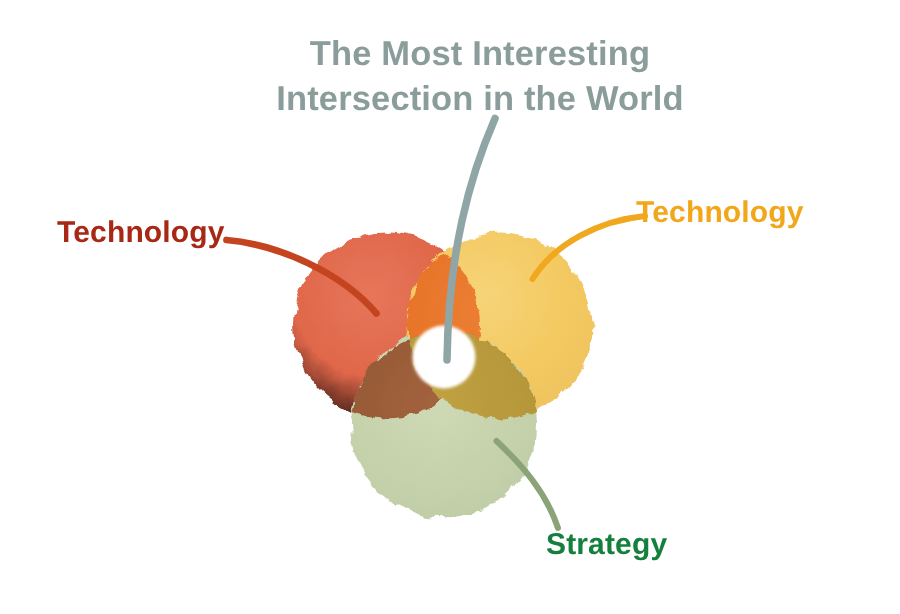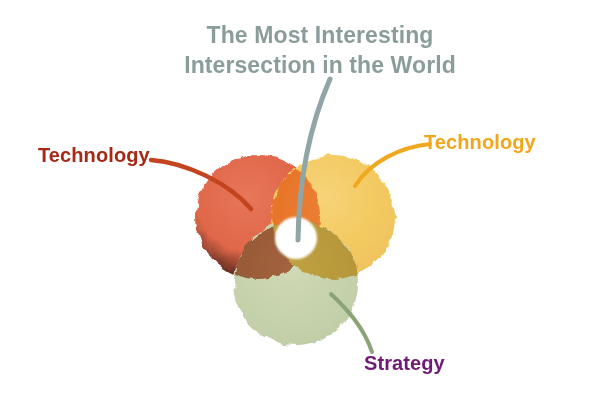--- a/index.html
+++ b/index.html
@@ -51,21 +51,21 @@
     color: #a82816;
   }
   #label-technology {
     left: 424px;
     top: 131px;
     color: #f2a71b;
   }
   #label-strategy {
     left: 364px;
     top: 352px;
-    color: #701a75;
+    color: #15803d;
   }
 </style>
 </head>
 <body>
 
 <div id="slide">
 
   <svg id="venn-svg" viewBox="0 0 600 409">
     <defs>
 

